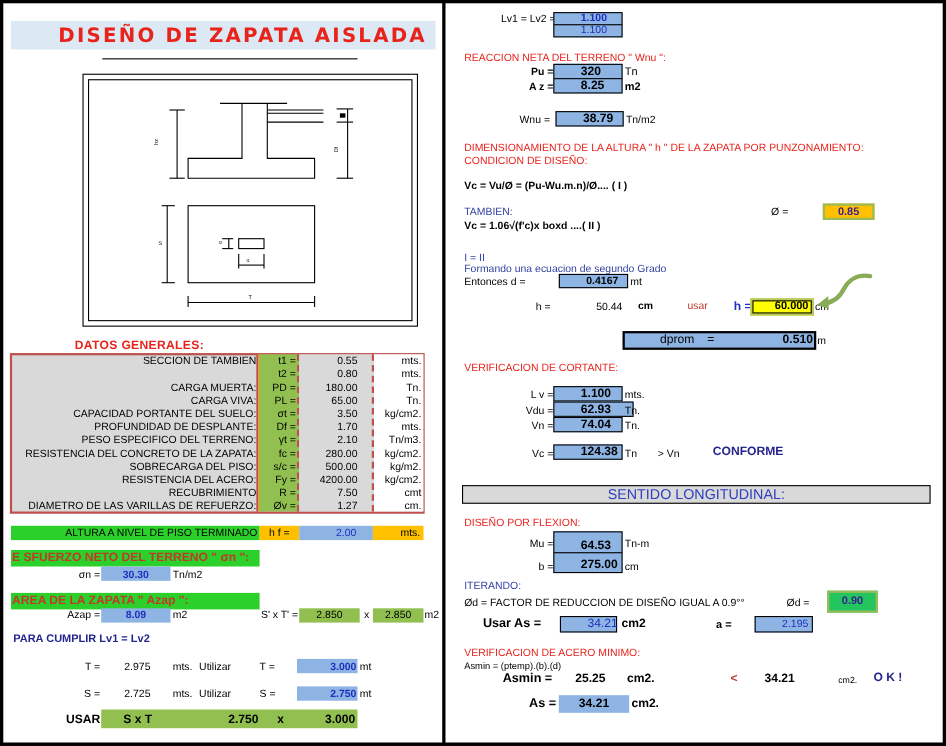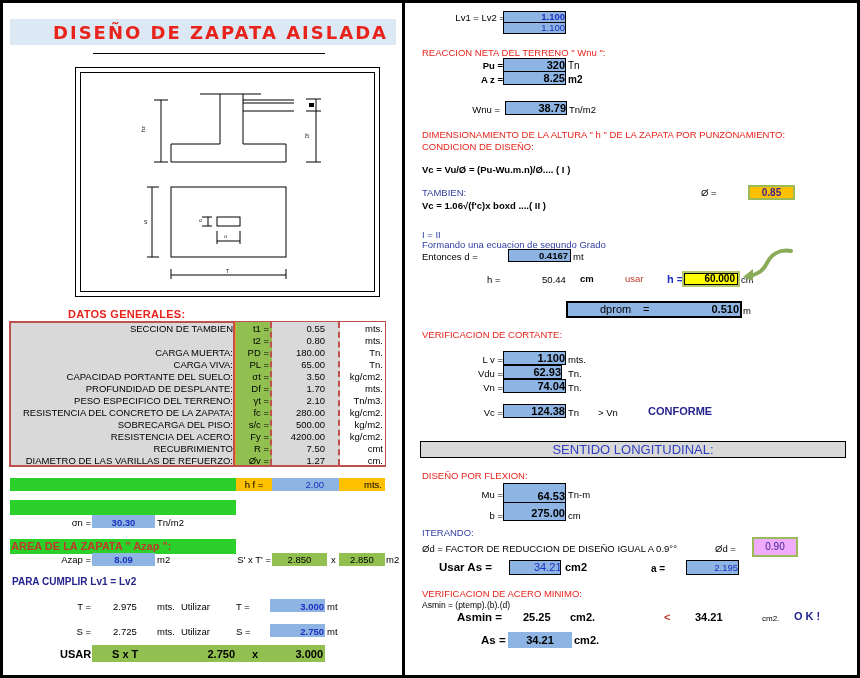--- a/index.html
+++ b/index.html
@@ -22,21 +22,21 @@
   .datos-sym { left: 232px; top: 319px; width: 37px; height: 143px; background: #92c050; border-left: 1px solid #e8a020; border-right: 2px dashed #c0504d; }
   .datos-val { left: 269px; top: 319px; width: 68px; height: 143px; background: #d9d9d9; border-right: 2px dashed #c0504d; }
   .datos-unit { left: 337px; top: 319px; width: 45px; height: 143px; background: #fff; }
   .row { position: absolute; height: 11px; line-height: 11px; font-size: 9.5px; }
   .greenbar { background: #2bd02b; }
   .orange { background: #ffc000; }
   .bluecell { background: #8db4e2; }
   .green2 { background: #92c050; }
   .blue-text { color: #1f2fbf; }
   .navy { color: #24248f; }
-  .box { border: 1px solid #000; background: #8db4e2; font-weight: bold; text-align: right; padding-left: 24px; }
+  .box { border: 1px solid #000; background: #8db4e2; font-weight: bold; text-align: left; padding-left: 24px; }
   .bigtxt { font-size: 11px; }
   svg { position: absolute; overflow: visible; }
 </style>
 </head>
 <body>
 
 <div id="left" class="panel">
   <div class="abs title-bar"></div>
   <div class="abs title-text">DISEÑO DE ZAPATA AISLADA</div>
   <div class="abs title-line"></div>
@@ -148,28 +148,30 @@
     <div class="row r" style="left:270px;top:440px;width:52px;">7.50</div>
     <div class="row r" style="left:338px;top:440px;width:42px;">cmt</div>
 
     <div class="row r" style="left:10px;top:452px;width:220px;">DIAMETRO DE LAS VARILLAS DE REFUERZO:</div>
     <div class="row r" style="left:232px;top:452px;width:34px;">Øv =</div>
     <div class="row r" style="left:270px;top:452px;width:52px;">1.27</div>
     <div class="row r" style="left:338px;top:452px;width:42px;">cm.</div>
   </div>
 
   <div class="abs greenbar" style="left:7px;top:475px;width:226px;height:13px;"></div>
+  <div class="row r abs" style="left:7px;top:476px;width:224px;font-size:9.5px;">ALTURA A NIVEL DE PISO TERMINADO</div>
   <div class="abs orange" style="left:233px;top:475px;width:36px;height:13px;"></div>
   <div class="row abs c" style="left:233px;top:476px;width:36px;">h f =</div>
   <div class="abs bluecell" style="left:269px;top:475px;width:67px;height:13px;"></div>
   <div class="row abs r blue-text" style="left:269px;top:476px;width:52px;">2.00</div>
   <div class="abs orange" style="left:336px;top:475px;width:46px;height:13px;"></div>
   <div class="row abs r" style="left:336px;top:476px;width:43px;">mts.</div>
 
   <div class="abs greenbar" style="left:7px;top:497px;width:226px;height:15px;"></div>
+  <div class="abs" style="left:8px;top:498px;font-size:11px;font-weight:bold;color:#c0392b;">E SFUERZO NETO DEL TERRENO " σn ":</div>
   <div class="row abs r" style="left:40px;top:514px;width:48px;">σn =</div>
   <div class="abs bluecell" style="left:89px;top:512px;width:63px;height:13px;"></div>
   <div class="row abs c blue-text" style="left:89px;top:514px;width:63px;font-weight:bold;">30.30</div>
   <div class="row abs" style="left:154px;top:514px;">Tn/m2</div>
 
   <div class="abs greenbar" style="left:7px;top:536px;width:226px;height:15px;"></div>
   <div class="abs" style="left:8px;top:537px;font-size:11px;font-weight:bold;color:#c0392b;">AREA DE LA ZAPATA " Azap ":</div>
   <div class="row abs r" style="left:40px;top:551px;width:48px;">Azap =</div>
   <div class="abs bluecell" style="left:89px;top:550px;width:63px;height:13px;"></div>
   <div class="row abs c blue-text" style="left:89px;top:551px;width:63px;font-weight:bold;">8.09</div>
@@ -255,21 +257,21 @@
   <div class="abs" style="left:195px;top:300px;font-size:11px;">dprom</div>
   <div class="abs" style="left:238px;top:300px;font-size:11px;">=</div>
   <div class="abs r" style="left:270px;top:300px;width:64px;font-size:11px;font-weight:bold;">0.510</div>
   <div class="abs" style="left:338px;top:302px;font-size:9.5px;">m</div>
 
   <div class="abs" style="left:17px;top:326px;color:#e8231c;font-size:9.5px;">VERIFICACION DE CORTANTE:</div>
   <div class="row abs r" style="left:40px;top:351px;width:58px;">L v =</div>
   <div class="abs box bigtxt" style="left:98px;top:348px;width:63px;height:14px;line-height:12px;">1.100</div>
   <div class="row abs" style="left:163px;top:351px;">mts.</div>
   <div class="row abs r" style="left:40px;top:365px;width:58px;">Vdu =</div>
-  <div class="abs box bigtxt" style="left:98px;top:362px;width:59px;height:14px;line-height:12px;">62.93</div>
+  <div class="abs box bigtxt" style="left:98px;top:362px;width:73px;height:14px;line-height:12px;">62.93</div>
   <div class="row abs" style="left:163px;top:365px;">Tn.</div>
   <div class="row abs r" style="left:40px;top:379px;width:58px;">Vn =</div>
   <div class="abs box bigtxt" style="left:98px;top:376px;width:63px;height:14px;line-height:12px;">74.04</div>
   <div class="row abs" style="left:163px;top:379px;">Tn.</div>
   <div class="row abs r" style="left:40px;top:404px;width:58px;">Vc =</div>
   <div class="abs box bigtxt" style="left:98px;top:401px;width:63px;height:14px;line-height:12px;">124.38</div>
   <div class="row abs" style="left:163px;top:404px;">Tn</div>
   <div class="row abs" style="left:193px;top:404px;">&gt; Vn</div>
   <div class="abs" style="left:243px;top:402px;font-size:11px;font-weight:bold;color:#24248f;">CONFORME</div>
 
@@ -278,21 +280,21 @@
   <div class="abs" style="left:17px;top:467px;color:#e8231c;font-size:9.5px;">DISEÑO POR FLEXION:</div>
   <div class="row abs r" style="left:40px;top:486px;width:58px;">Mu =</div>
   <div class="abs box bigtxt" style="left:98px;top:480px;width:63px;height:20px;line-height:24px;">64.53</div>
   <div class="row abs" style="left:163px;top:486px;">Tn-m</div>
   <div class="row abs r" style="left:40px;top:507px;width:58px;">b =</div>
   <div class="abs box bigtxt" style="left:98px;top:499px;width:63px;height:19px;line-height:21px;">275.00</div>
   <div class="row abs" style="left:163px;top:507px;">cm</div>
   <div class="abs" style="left:17px;top:524px;font-size:9.5px;color:#2f3fa0;">ITERANDO:</div>
   <div class="abs" style="left:17px;top:540px;font-size:9.5px;">Ød = FACTOR DE REDUCCION DE DISEÑO IGUAL A 0.9°°</div>
   <div class="abs" style="left:310px;top:540px;font-size:9.5px;">Ød =</div>
-  <div class="abs c" style="left:347px;top:534px;width:46px;height:20px;background:#f0abfc;border:2px solid #9bbb59;color:#3a1f8f;font-weight:normal;font-size:10px;line-height:16px;">0.90</div>
+  <div class="abs c" style="left:347px;top:534px;width:46px;height:20px;background:#22c55e;border:2px solid #9bbb59;color:#3a1f8f;font-weight:bold;font-size:10px;line-height:16px;">0.90</div>
   <div class="abs" style="left:34px;top:558px;font-size:11.5px;font-weight:bold;">Usar As  =</div>
   <div class="abs box blue-text bigtxt" style="left:104px;top:557px;width:52px;height:15px;line-height:13px;font-weight:normal;">34.21</div>
   <div class="abs" style="left:160px;top:558px;font-size:11px;font-weight:bold;">cm2</div>
   <div class="abs" style="left:246px;top:560px;font-size:10px;font-weight:bold;">a =</div>
   <div class="abs box blue-text" style="left:281px;top:557px;width:53px;height:15px;line-height:13px;font-weight:normal;font-size:9.5px;">2.195</div>
 
   <div class="abs" style="left:17px;top:585px;color:#e8231c;font-size:9.5px;">VERIFICACION DE ACERO MINIMO:</div>
   <div class="abs" style="left:17px;top:597px;font-size:8.5px;">Asmin = (ptemp).(b).(d)</div>
   <div class="abs" style="left:52px;top:608px;font-size:11.5px;font-weight:bold;">Asmin =</div>
   <div class="abs" style="left:118px;top:608px;font-size:11px;font-weight:bold;">25.25</div>

